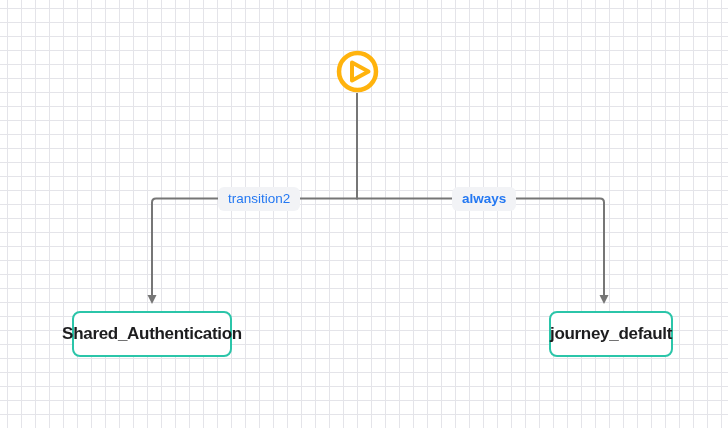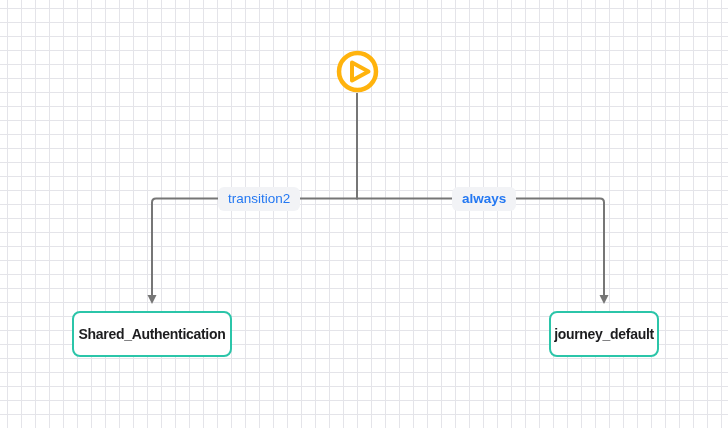--- a/index.html
+++ b/index.html
@@ -58,27 +58,27 @@
     position: absolute;
     box-sizing: border-box;
     height: 46px;
     background: #ffffff;
     border: 2.5px solid var(--teal, #2bc5a9);
     border-radius: 8px;
     display: flex;
     align-items: center;
     justify-content: center;
     color: var(--node-text, #1d1d1f);
-    font-size: 14px;
+    font-size: 17px;
     font-weight: bold;
     letter-spacing: -0.3px;
     white-space: nowrap;
   }
   .node-shared { left: 72px; top: 311px; width: 160px; }
-  .node-journey { left: 549px; top: 311px; width: 110px; justify-content: center; }
+  .node-journey { left: 549px; top: 311px; width: 124px; justify-content: center; }
   .label-transition2 { left: 218px; top: 187px; }
   .label-always { left: 452px; top: 187px; font-weight: bold; }
 </style>
 </head>
 <body>
 
 <div class="canvas">
 
   <svg class="edges-layer" viewBox="0 0 728 428">
 

